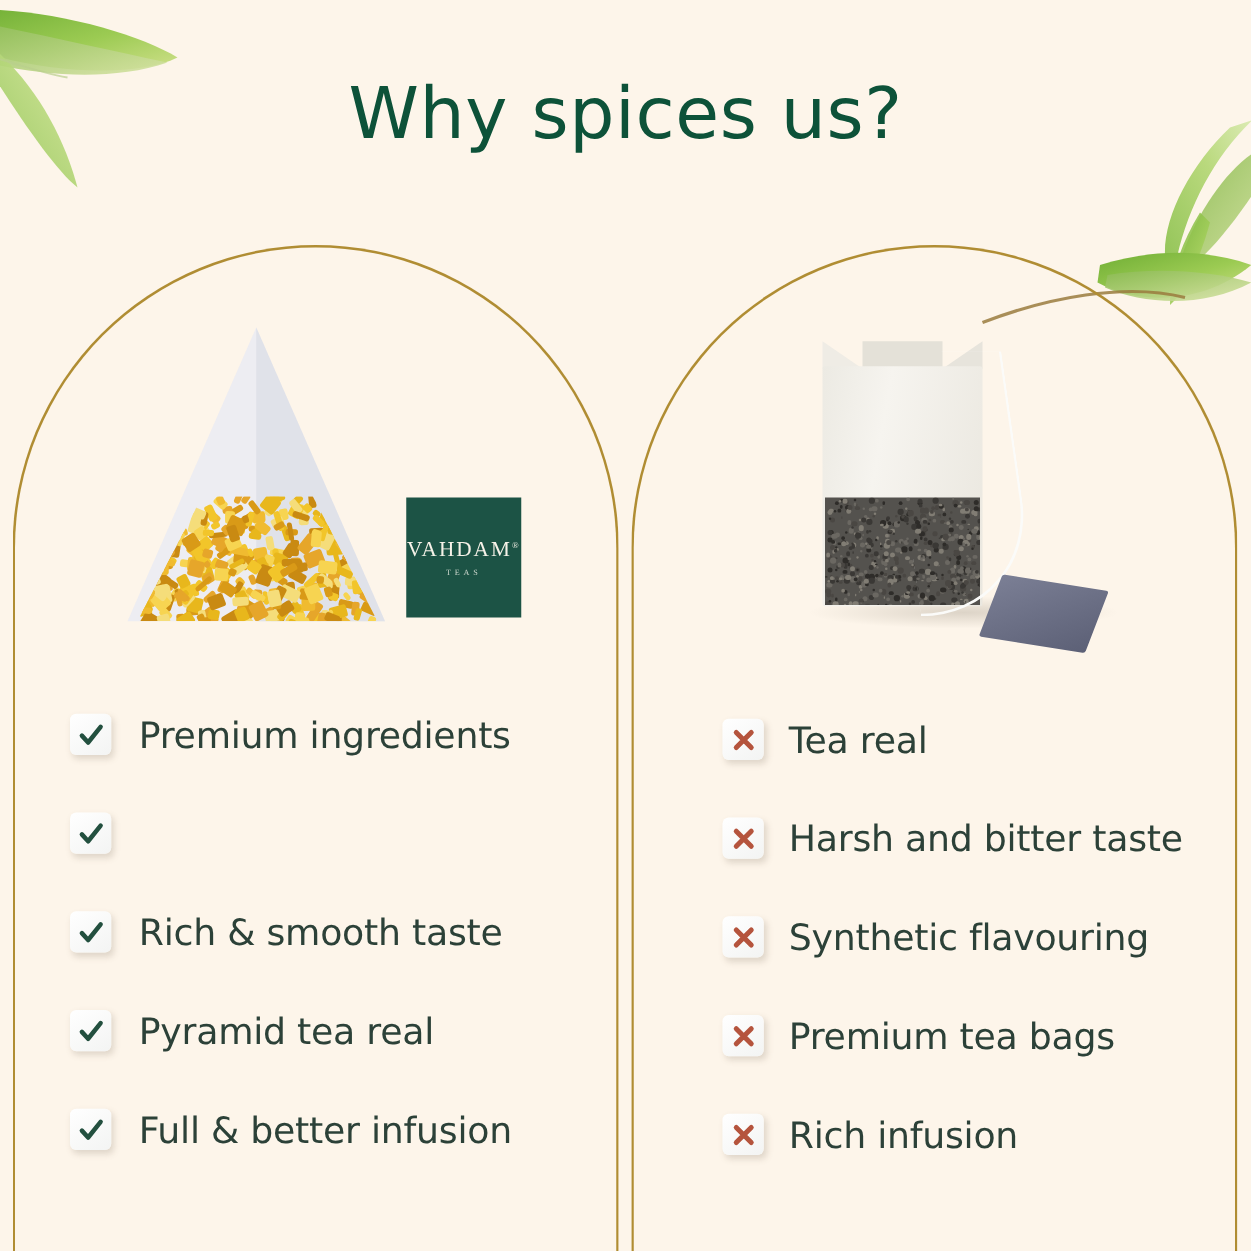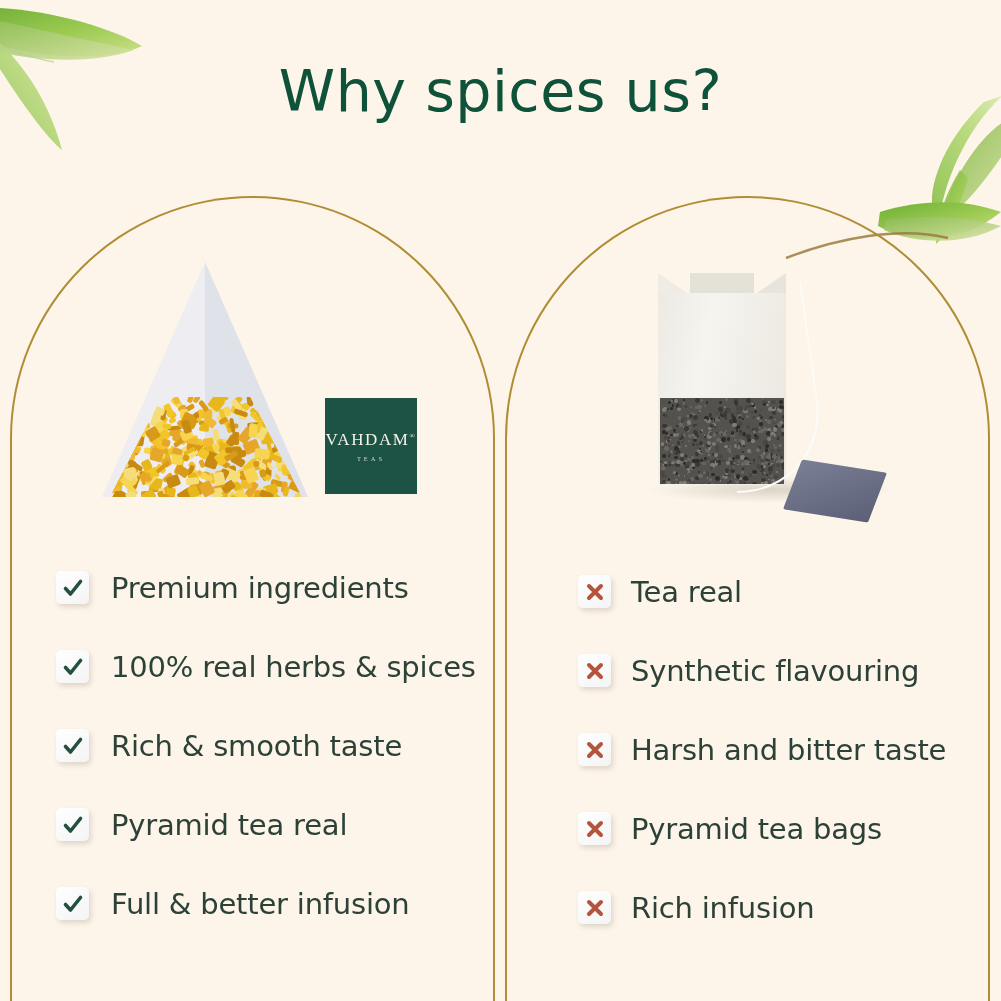--- a/index.html
+++ b/index.html
@@ -1149,21 +1149,20 @@
           </svg>
       </span>
       <span class="item-label">Premium ingredients</span>
     </div>
     <div class="list-item">
       <span class="mark">
         <svg width="22" height="22" viewBox="0 0 22 22">
             <path d="M3.5 11.5 L8.5 17 L18.5 4.5" stroke="#23503f" stroke-width="3.6" fill="none" stroke-linecap="round" stroke-linejoin="round"></path>
           </svg>
       </span>
-      <span class="item-label">100% real herbs &amp; spices</span>
     </div>
     <div class="list-item">
       <span class="mark">
         <svg width="22" height="22" viewBox="0 0 22 22">
             <path d="M3.5 11.5 L8.5 17 L18.5 4.5" stroke="#23503f" stroke-width="3.6" fill="none" stroke-linecap="round" stroke-linejoin="round"></path>
           </svg>
       </span>
       <span class="item-label">Rich &amp; smooth taste</span>
     </div>
     <div class="list-item">
@@ -1192,37 +1191,37 @@
           </svg>
       </span>
       <span class="item-label">Tea real</span>
     </div>
     <div class="list-item">
       <span class="mark">
         <svg width="22" height="22" viewBox="0 0 22 22">
             <path d="M5 5 L17 17 M17 5 L5 17" stroke="#b5543d" stroke-width="4" fill="none" stroke-linecap="round"></path>
           </svg>
       </span>
+      <span class="item-label">Harsh and bitter taste</span>
+    </div>
+    <div class="list-item">
+      <span class="mark">
+        <svg width="22" height="22" viewBox="0 0 22 22">
+            <path d="M5 5 L17 17 M17 5 L5 17" stroke="#b5543d" stroke-width="4" fill="none" stroke-linecap="round"></path>
+          </svg>
+      </span>
       <span class="item-label">Synthetic flavouring</span>
     </div>
     <div class="list-item">
       <span class="mark">
         <svg width="22" height="22" viewBox="0 0 22 22">
             <path d="M5 5 L17 17 M17 5 L5 17" stroke="#b5543d" stroke-width="4" fill="none" stroke-linecap="round"></path>
           </svg>
       </span>
-      <span class="item-label">Harsh and bitter taste</span>
-    </div>
-    <div class="list-item">
-      <span class="mark">
-        <svg width="22" height="22" viewBox="0 0 22 22">
-            <path d="M5 5 L17 17 M17 5 L5 17" stroke="#b5543d" stroke-width="4" fill="none" stroke-linecap="round"></path>
-          </svg>
-      </span>
-      <span class="item-label">Pyramid tea bags</span>
+      <span class="item-label">Premium tea bags</span>
     </div>
     <div class="list-item">
       <span class="mark">
         <svg width="22" height="22" viewBox="0 0 22 22">
             <path d="M5 5 L17 17 M17 5 L5 17" stroke="#b5543d" stroke-width="4" fill="none" stroke-linecap="round"></path>
           </svg>
       </span>
       <span class="item-label">Rich infusion</span>
     </div>
   </div>

